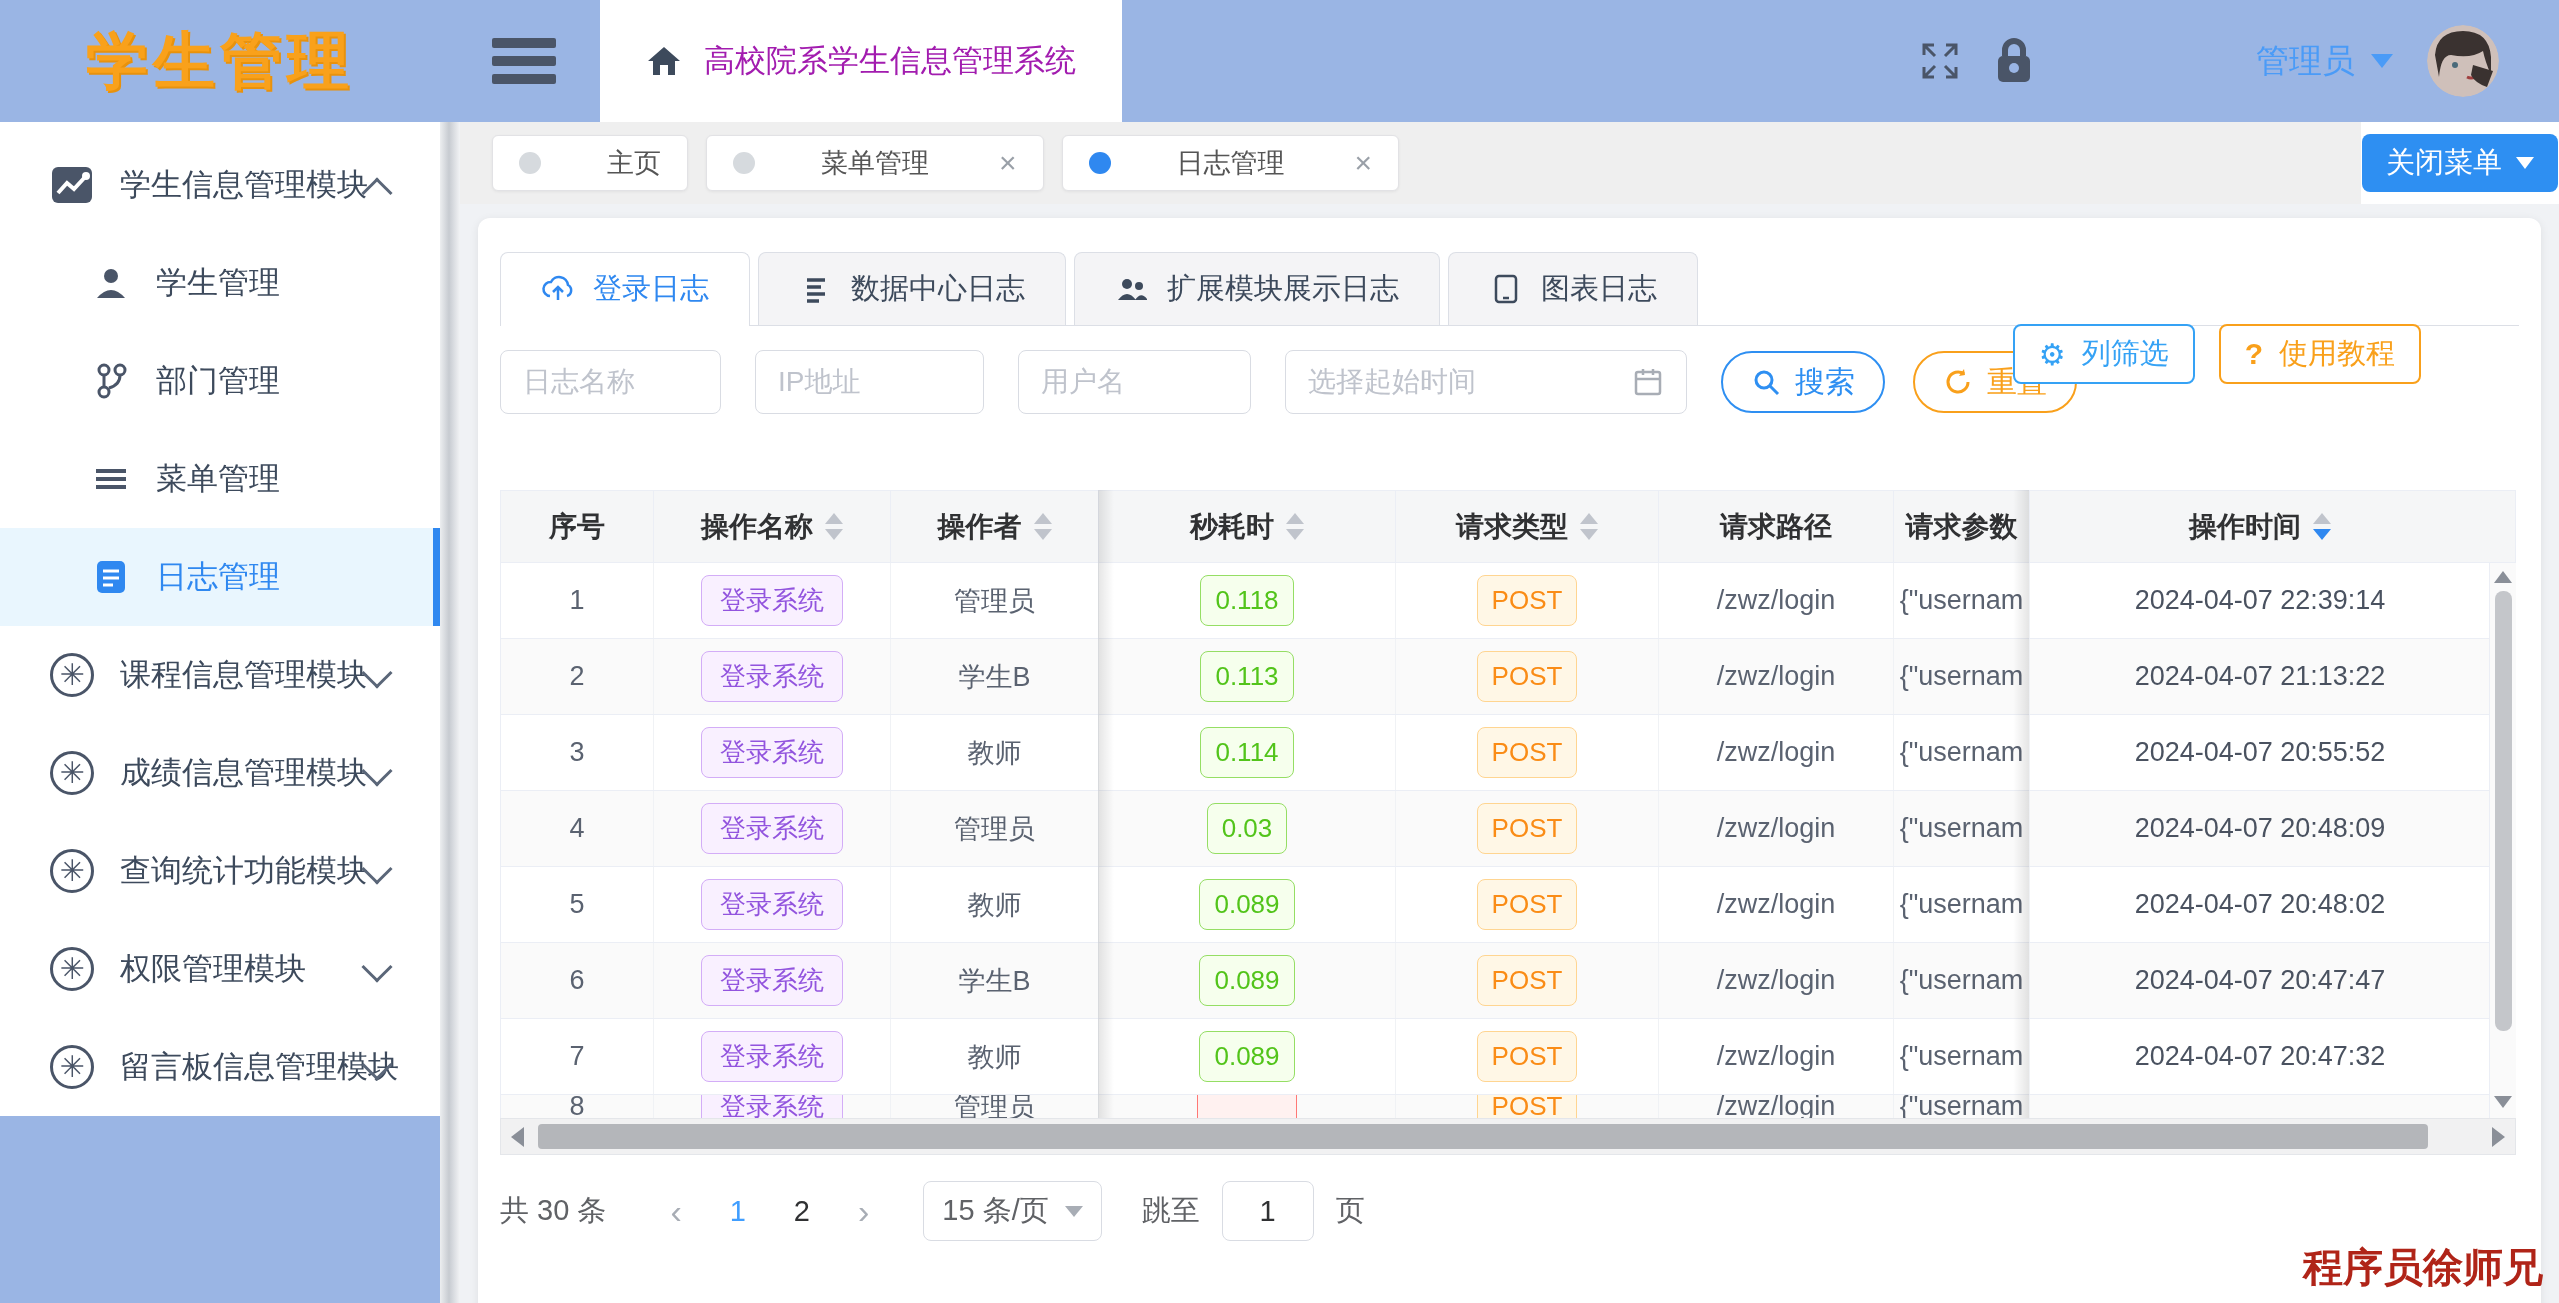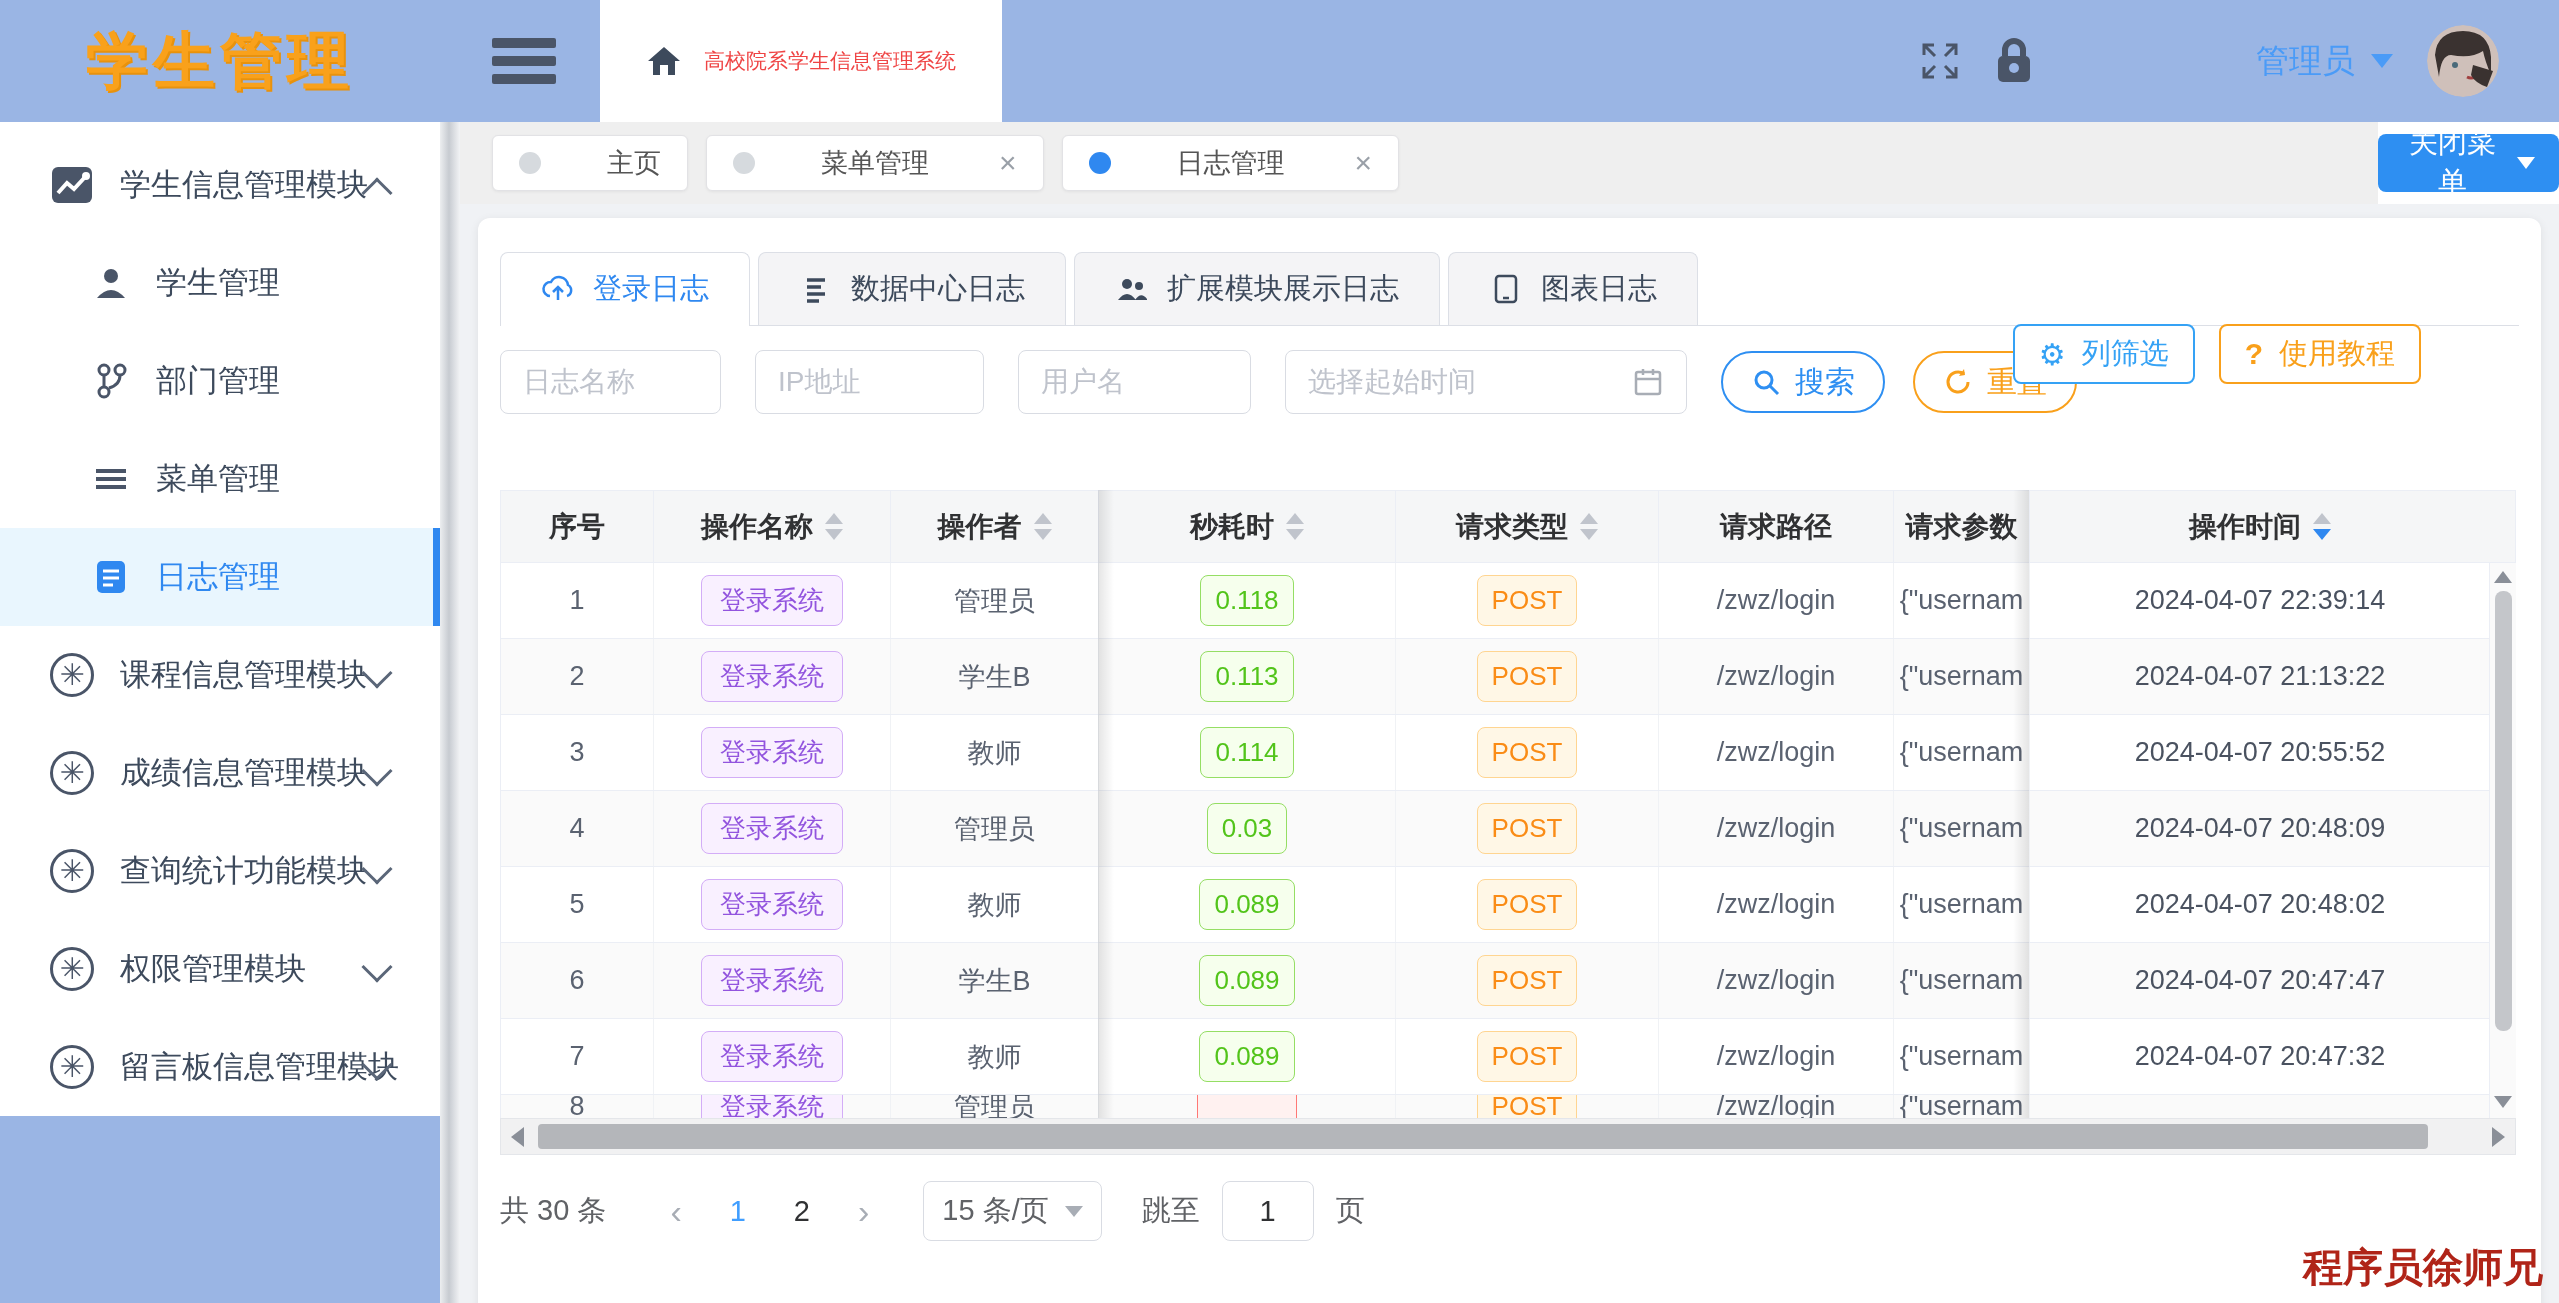--- a/index.html
+++ b/index.html
@@ -26,35 +26,35 @@
 
   
   .divider-strip { position:absolute; left:440px; top:122px; width:20px; height:1181px; background:linear-gradient(to right,#eceef0,#c7cbd1 45%,#f2f3f5); z-index:4; }
 
   
   .navbar { position:absolute; left:440px; top:0; right:0; height:122px; background:#9ab5e4; display:flex; align-items:center; }
   .hamburger { width:64px; height:46px; margin-left:52px; display:flex; flex-direction:column; justify-content:space-between; cursor:pointer; }
   .hamburger i { display:block; height:10px; background:#4a5568; border-radius:2px; }
   .nav-title-box { margin-left:44px; height:122px; background:#fff; display:flex; align-items:center; padding:0 46px; }
   .home-svg { width:36px; height:36px; margin-right:22px; }
-  .nav-title { font-size:21px; color:#ef4444; }
+  .nav-title { font-size:31px; color:#a21caf; }
   .nav-right { margin-left:auto; display:flex; align-items:center; margin-right:60px; }
   .fs-svg,.lock-svg { width:44px; height:50px; }
   .fs-svg { margin-right:30px; }
   .nav-user { color:#4a9bf7; font-size:33px; margin-left:220px; display:flex; align-items:center; cursor:pointer; }
   .caret { width:0; height:0; border-left:11px solid transparent; border-right:11px solid transparent; border-top:14px solid #4a9bf7; margin-left:16px; }
   .avatar { width:72px; height:72px; border-radius:50%; margin-left:34px; overflow:hidden; flex:0 0 auto; cursor:pointer; }
 
   
   .tagbar { position:absolute; left:440px; top:122px; right:0; height:82px; background:#efefef; display:flex; align-items:center; padding-left:52px; }
   .chip { background:#fff; border:1px solid #e2e2e5; border-radius:6px; height:56px; display:flex; align-items:center; padding:0 26px; margin-right:18px; font-size:27px; color:#555; cursor:pointer; box-shadow:0 1px 3px rgba(0,0,0,.06);gap:48px; }
   .chip .dot { width:22px; height:22px; border-radius:50%; background:#d6dade; margin-right:18px; }
   .chip.active .dot { background:#2f88f0; }
   .chip .x { margin-left:22px; color:#9aa0a8; font-size:30px; line-height:1; }
-  .closebar { position:absolute; right:0; top:0; width:181px; height:82px; background:#fff; display:flex; align-items:center; justify-content:center; }
+  .closebar { position:absolute; right:0; top:0; width:198px; height:82px; background:#fff; display:flex; align-items:center; justify-content:center; }
   .close-menu-btn { background:#2e8ff2; color:#fff; font-size:29px; border:none; border-radius:8px; height:58px; padding:0 24px; display:flex; align-items:center; cursor:pointer; }
   .close-menu-btn .caret { border-top-color:#fff; margin-left:14px; border-left-width:9px; border-right-width:9px; border-top-width:12px; }
 
   
   .content { position:absolute; left:460px; top:204px; right:0; bottom:0; background:#f0f2f5; }
   .card { position:absolute; left:18px; top:14px; width:2063px; height:1192px; background:#fff; border-radius:12px; box-shadow:0 2px 10px rgba(0,0,0,.08); padding:34px 22px 0 22px; }
 
   
   .log-tabs { display:flex; border-bottom:1px solid #dcdfe6; height:74px; position:relative; }
   .log-tab { display:flex; align-items:center; padding:0 40px; border:1px solid #dcdfe6; border-bottom:none; border-radius:8px 8px 0 0; background:#f4f4f6; margin-right:8px; font-size:29px; color:#3d4a5c; cursor:pointer; }

